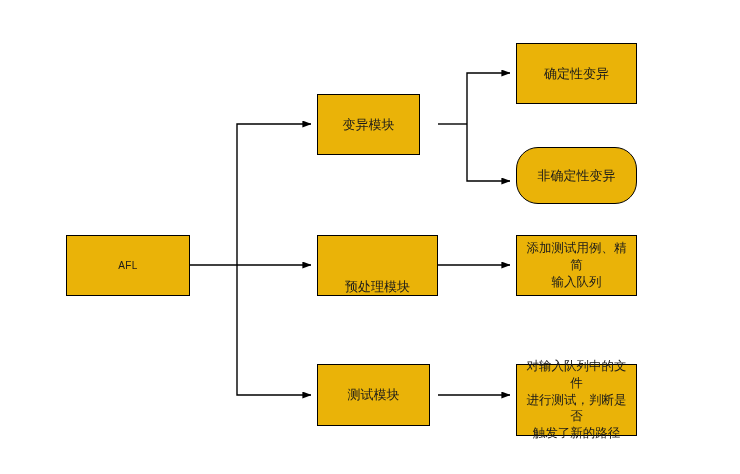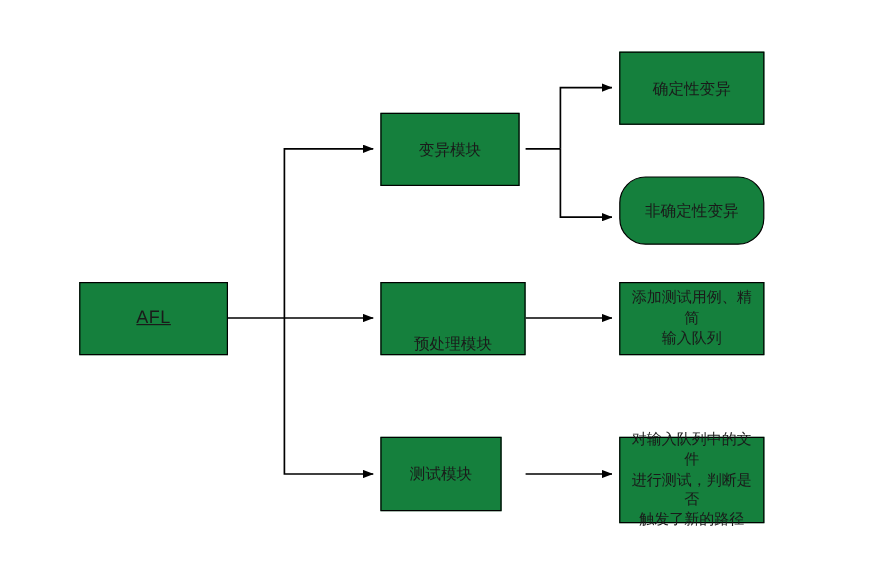--- a/index.html
+++ b/index.html
@@ -23,39 +23,38 @@
     position: absolute;
     left: 0;
     top: 0;
     width: 740px;
     height: 474px;
   }
   .node {
     position: absolute;
     box-sizing: border-box;
     border: 1.4px solid #000000;
-    background: #15803d;
+    background: #eab308;
     display: flex;
     align-items: center;
     justify-content: center;
     text-align: center;
     color: #1a1a1a;
     line-height: 1.35;
     white-space: pre-line;
     z-index: 2;
   }
   .node-label {
     display: block;
     padding: 0 6px;
     white-space: pre-line;
   }
   .node-latin {
-    font-size: 15px;
+    font-size: 10px;
     letter-spacing: 0.4px;
-    text-decoration: underline;
   }
   .node-cjk {
     font-size: 13px;
   }
   .node-cjk-small {
     font-size: 12.5px;
   }
 </style>
 </head>
 <body>
@@ -76,23 +75,23 @@
         <path d="M 438 124 L 467 124" fill="none" stroke="#000000" stroke-width="1.4" stroke-linecap="butt" stroke-linejoin="miter"></path>
         <path d="M 467 124 L 467 73 L 510 73" fill="none" stroke="#000000" stroke-width="1.4" stroke-linecap="butt" stroke-linejoin="miter" marker-end="url(#arrowhead)"></path>
         <path d="M 467 124 L 467 181 L 510 181" fill="none" stroke="#000000" stroke-width="1.4" stroke-linecap="butt" stroke-linejoin="miter" marker-end="url(#arrowhead)"></path>
         <path d="M 438 265 L 510 265" fill="none" stroke="#000000" stroke-width="1.4" stroke-linecap="butt" stroke-linejoin="miter" marker-end="url(#arrowhead)"></path>
         <path d="M 438 395 L 510 395" fill="none" stroke="#000000" stroke-width="1.4" stroke-linecap="butt" stroke-linejoin="miter" marker-end="url(#arrowhead)"></path>
       </g>
   </svg>
 
   <div id="nodes-layer">
       <div class="node" style="left: 66px; top: 235px; width: 124px; height: 61px; border-color: rgb(0, 0, 0);"><span class="node-label node-latin" style="color: rgb(26, 26, 26);">AFL</span></div>
-      <div class="node" style="left: 317px; top: 94px; width: 116px; height: 61px; border-color: rgb(0, 0, 0);"><span class="node-label node-cjk" style="color: rgb(26, 26, 26);">变异模块</span></div>
+      <div class="node" style="left: 317px; top: 94px; width: 103px; height: 61px; border-color: rgb(0, 0, 0);"><span class="node-label node-cjk" style="color: rgb(26, 26, 26);">变异模块</span></div>
       <div class="node" style="left: 317px; top: 235px; width: 121px; height: 61px; border-color: rgb(0, 0, 0);"><span class="node-label node-cjk" style="color: rgb(26, 26, 26); margin-top: 42px;">预处理模块</span></div>
-      <div class="node" style="left: 317px; top: 364px; width: 101px; height: 62px; border-color: rgb(0, 0, 0);"><span class="node-label node-cjk" style="color: rgb(26, 26, 26);">测试模块</span></div>
+      <div class="node" style="left: 317px; top: 364px; width: 113px; height: 62px; border-color: rgb(0, 0, 0);"><span class="node-label node-cjk" style="color: rgb(26, 26, 26);">测试模块</span></div>
       <div class="node" style="left: 516px; top: 43px; width: 121px; height: 61px; border-color: rgb(0, 0, 0);"><span class="node-label node-cjk" style="color: rgb(26, 26, 26);">确定性变异</span></div>
       <div class="node" style="left: 516px; top: 147px; width: 121px; height: 57px; border-color: rgb(0, 0, 0); border-radius: 22px;"><span class="node-label node-cjk" style="color: rgb(26, 26, 26);">非确定性变异</span></div>
       <div class="node" style="left: 516px; top: 235px; width: 121px; height: 61px; border-color: rgb(0, 0, 0);"><span class="node-label node-cjk-small" style="color: rgb(26, 26, 26);">添加测试用例、精简
 输入队列</span></div>
       <div class="node" style="left: 516px; top: 364px; width: 121px; height: 72px; border-color: rgb(0, 0, 0);"><span class="node-label node-cjk-small" style="color: rgb(26, 26, 26);">对输入队列中的文件
 进行测试，判断是否
 触发了新的路径</span></div>
     </div>
 
 </div>

